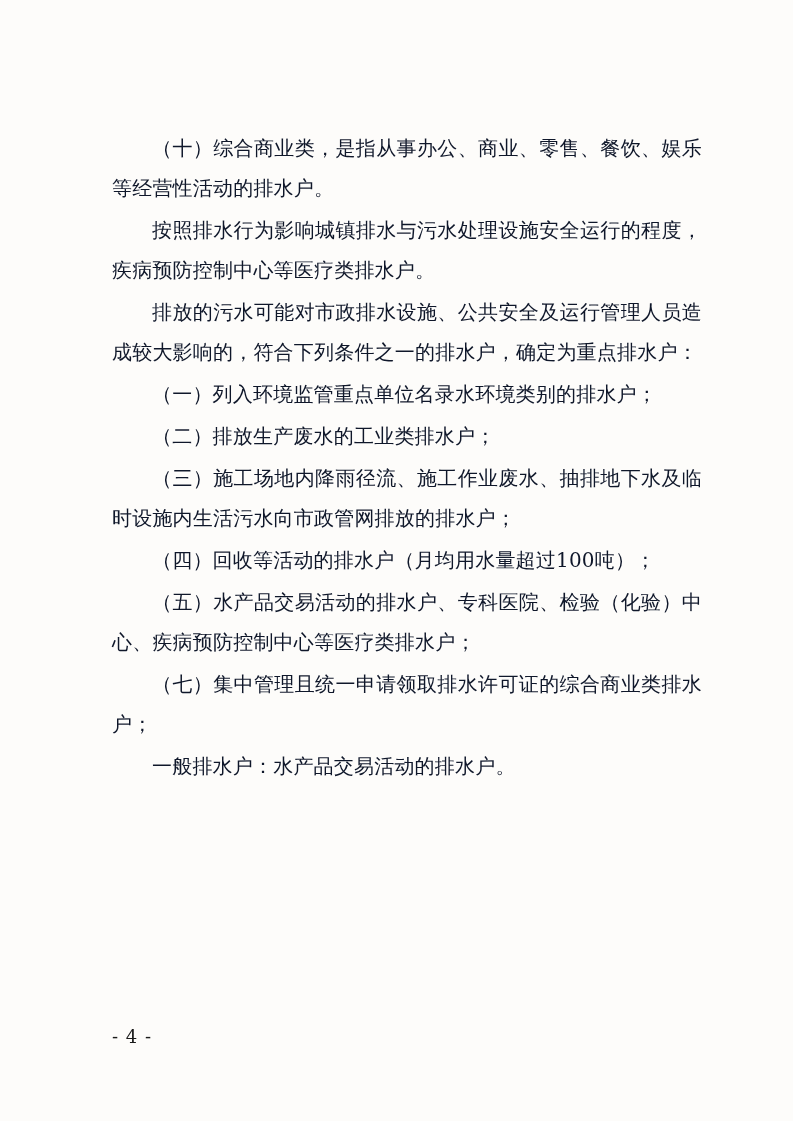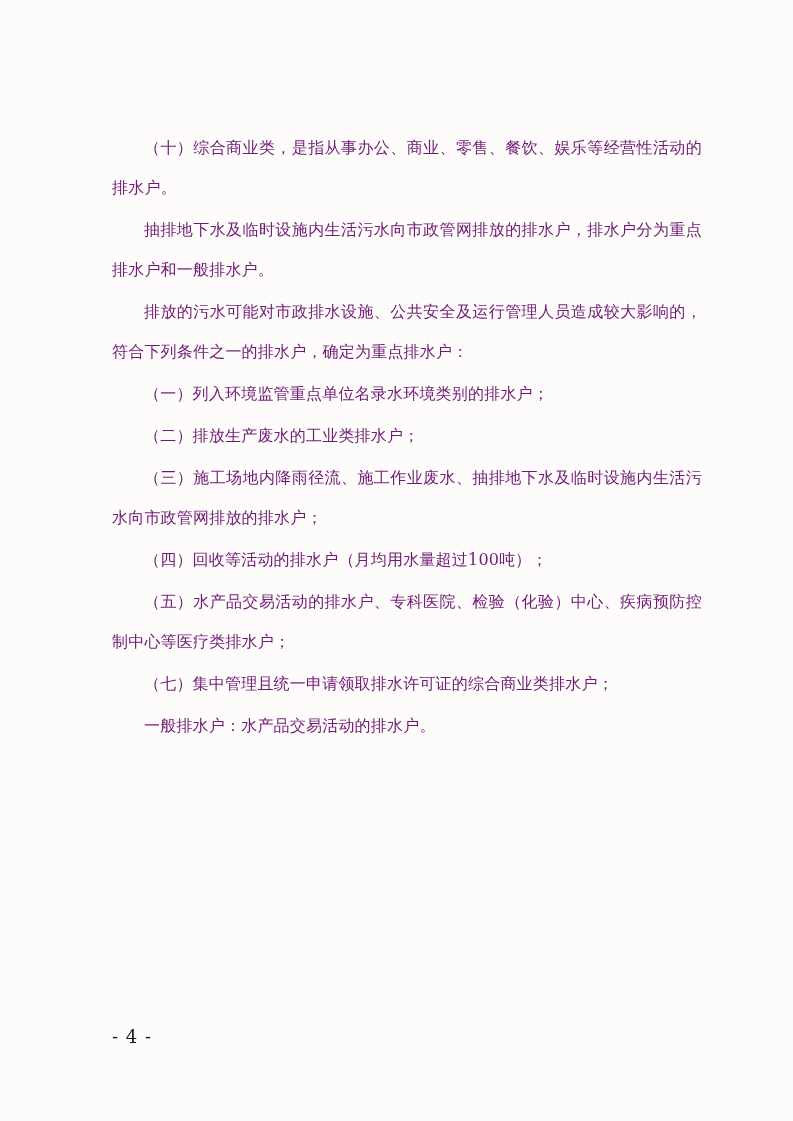--- a/index.html
+++ b/index.html
@@ -19,23 +19,23 @@
     box-sizing: border-box;
     overflow: hidden;
   }
   .page-inner {
     position: absolute;
     left: 112px;
     top: 128px;
     width: 590px;
   }
   .para {
-    font-size: 16px;
+    font-size: 20px;
     line-height: 40px;
-    color: #701a75;
+    color: #0f172a;
     text-align: justify;
     text-justify: inter-ideograph;
     margin: 0 0 2px 0;
     letter-spacing: 0.2px;
     text-indent: 2em;
     font-family: "DejaVu Serif", "Liberation Serif", serif;
   }
   .page-number {
     position: absolute;
     left: 112px;
@@ -46,21 +46,21 @@
     font-family: "DejaVu Serif", "Liberation Serif", serif;
   }
 </style>
 </head>
 <body>
 
 <div class="page">
 
   <div class="page-inner">
     <p class="para">（十）综合商业类，是指从事办公、商业、零售、餐饮、娱乐等经营性活动的排水户。</p>
-    <p class="para">抽排地下水及临时设施内生活污水向市政管网排放的排水户，排水户分为重点排水户和一般排水户。</p>
+    <p class="para">按照排水行为影响城镇排水与污水处理设施安全运行的程度，疾病预防控制中心等医疗类排水户。</p>
     <p class="para">排放的污水可能对市政排水设施、公共安全及运行管理人员造成较大影响的，符合下列条件之一的排水户，确定为重点排水户：</p>
     <p class="para">（一）列入环境监管重点单位名录水环境类别的排水户；</p>
     <p class="para">（二）排放生产废水的工业类排水户；</p>
     <p class="para">（三）施工场地内降雨径流、施工作业废水、抽排地下水及临时设施内生活污水向市政管网排放的排水户；</p>
     <p class="para">（四）回收等活动的排水户（月均用水量超过100吨）；</p>
     <p class="para">（五）水产品交易活动的排水户、专科医院、检验（化验）中心、疾病预防控制中心等医疗类排水户；</p>
     <p class="para">（七）集中管理且统一申请领取排水许可证的综合商业类排水户；</p>
     <p class="para">一般排水户：水产品交易活动的排水户。</p>
   </div>
 

